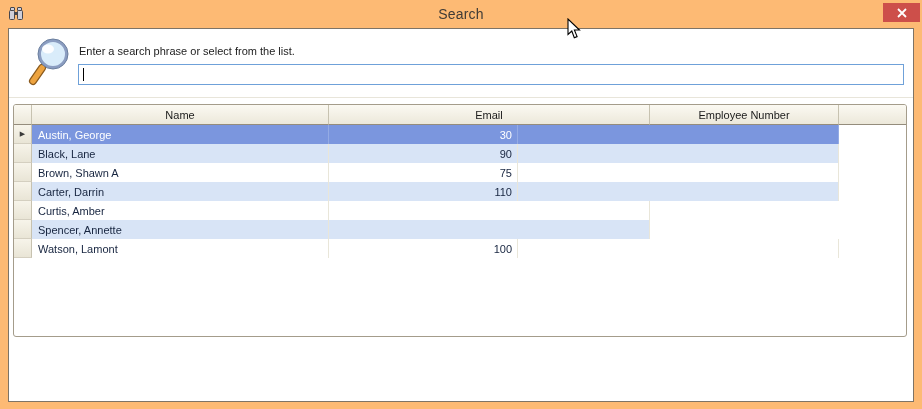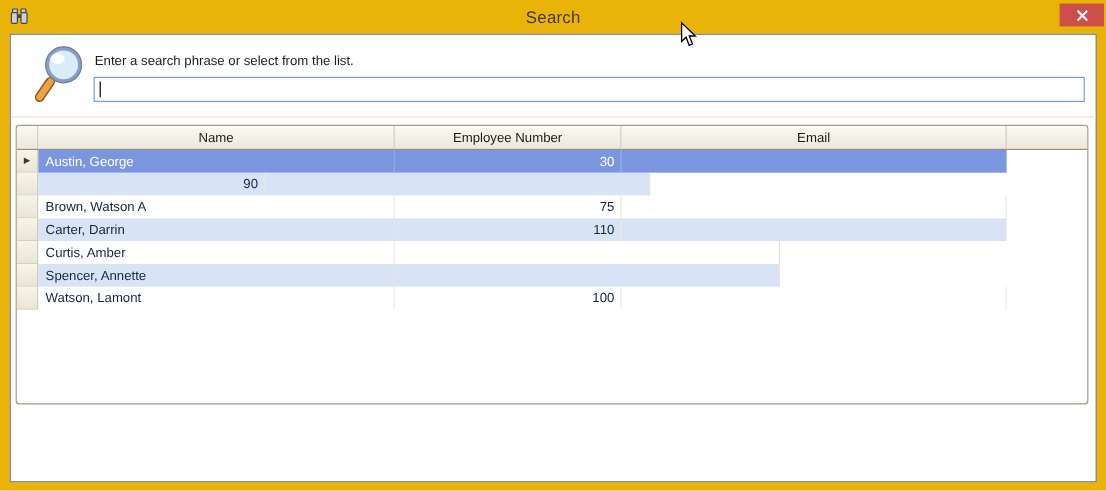--- a/index.html
+++ b/index.html
@@ -1,19 +1,19 @@
 <!DOCTYPE html>
 <html><head>
 <meta charset="utf-8">
 <style>
   * { margin:0; padding:0; box-sizing:border-box; }
   html,body { width:922px; height:409px; background:#fff; font-family:"Liberation Sans", sans-serif; }
   .window {
     position:relative; width:922px; height:409px;
-    background:#eab308; overflow:hidden;
+    background:#fdba74; overflow:hidden;
   }
   
   .titlebar { position:absolute; left:0; top:0; right:0; height:28px; }
   .titlebar-icon { position:absolute; left:8px; top:6px; width:16px; height:16px; }
   .title {
     position:absolute; left:0; right:0; top:0; height:28px;
     display:flex; align-items:center; justify-content:center;
     font-size:14px; color:#3f3b36; letter-spacing:0.2px;
   }
   .close-btn {
@@ -127,45 +127,46 @@
       <input type="text" placeholder="" style="">
       <span class="caret"></span>
     </div>
 
     <div class="section-sep"></div>
 
     <div class="grid">
       <div class="grid-row grid-header">
         <div class="hcell sel-col"></div>
         <div class="hcell col-name">Name</div>
+        <div class="hcell col-email">Email</div>
         <div class="hcell col-num">Employee Number</div>
-        <div class="hcell col-email">Email</div>
         <div class="hcell col-fill" style="border-right:none;"></div>
       </div>
 
       <div class="grid-row row-selected">
         <div class="selcell sel-col">
             <span>▶</span>
           </div>
         <div class="rcell name col-name">Austin, George</div>
         <div class="rcell num col-num">30</div>
         <div class="rcell col-email"></div>
         <div class="rcell fill col-fill"></div>
       </div>
 
       <div class="grid-row row-alt">
         <div class="selcell sel-col"></div>
+        <div class="rcell name col-name">Black, Lane</div>
         <div class="rcell num col-num">90</div>
         <div class="rcell col-email"></div>
         <div class="rcell fill col-fill"></div>
       </div>
 
       <div class="grid-row row-plain">
         <div class="selcell sel-col"></div>
-        <div class="rcell name col-name">Brown, Watson A</div>
+        <div class="rcell name col-name">Brown, Shawn A</div>
         <div class="rcell num col-num">75</div>
         <div class="rcell col-email"></div>
         <div class="rcell fill col-fill"></div>
       </div>
 
       <div class="grid-row row-alt">
         <div class="selcell sel-col"></div>
         <div class="rcell name col-name">Carter, Darrin</div>
         <div class="rcell num col-num">110</div>
         <div class="rcell col-email"></div>

